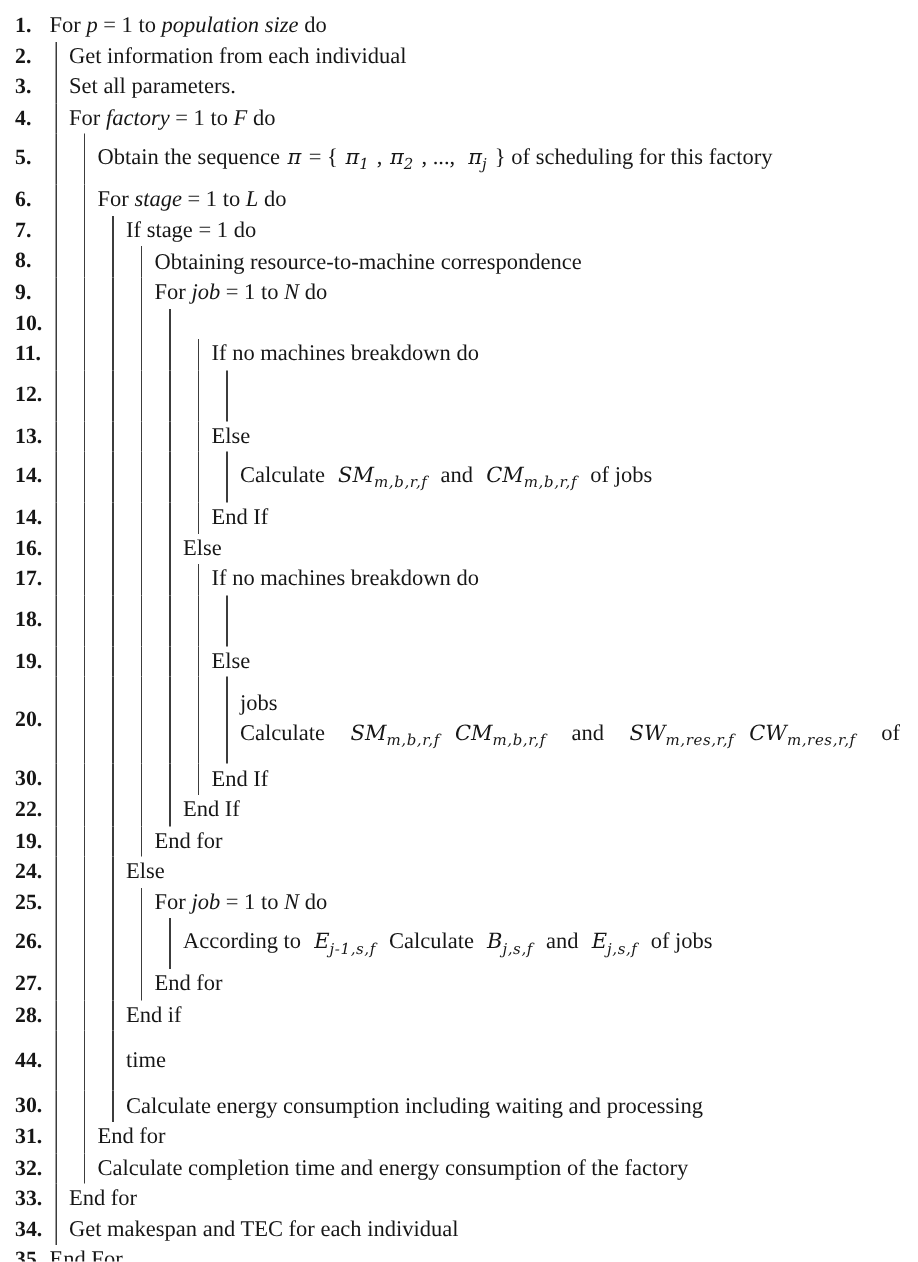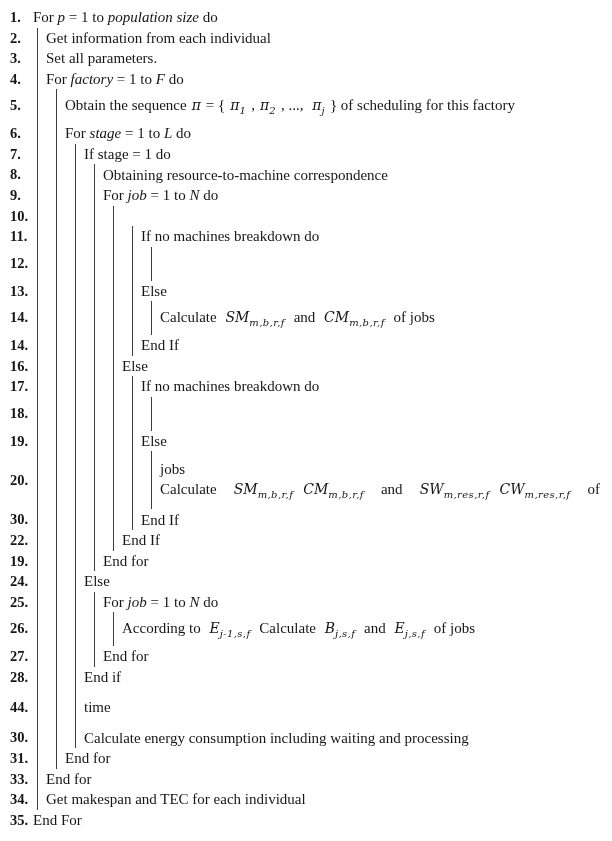--- a/index.html
+++ b/index.html
@@ -272,20 +272,27 @@
       </div>
     </div>
     <div class="algo-row ">
       <span class="lineno">31.</span>
       <span class="bars" style="width: 20px;"></span>
       <div class="text">
         <div class="srow"><span class="seg-b">End for</span></div>
       </div>
     </div>
     <div class="algo-row ">
+      <span class="lineno">32.</span>
+      <span class="bars" style="width: 20px;"></span>
+      <div class="text">
+        <div class="srow"><span class="seg-p">Calculate completion time and energy consumption of the factory</span></div>
+      </div>
+    </div>
+    <div class="algo-row ">
       <span class="lineno">33.</span>
       <span class="bars" style="width: 1px;"></span>
       <div class="text">
         <div class="srow"><span class="seg-b">End for</span></div>
       </div>
     </div>
     <div class="algo-row ">
       <span class="lineno">34.</span>
       <span class="bars" style="width: 1px;"></span>
       <div class="text">

